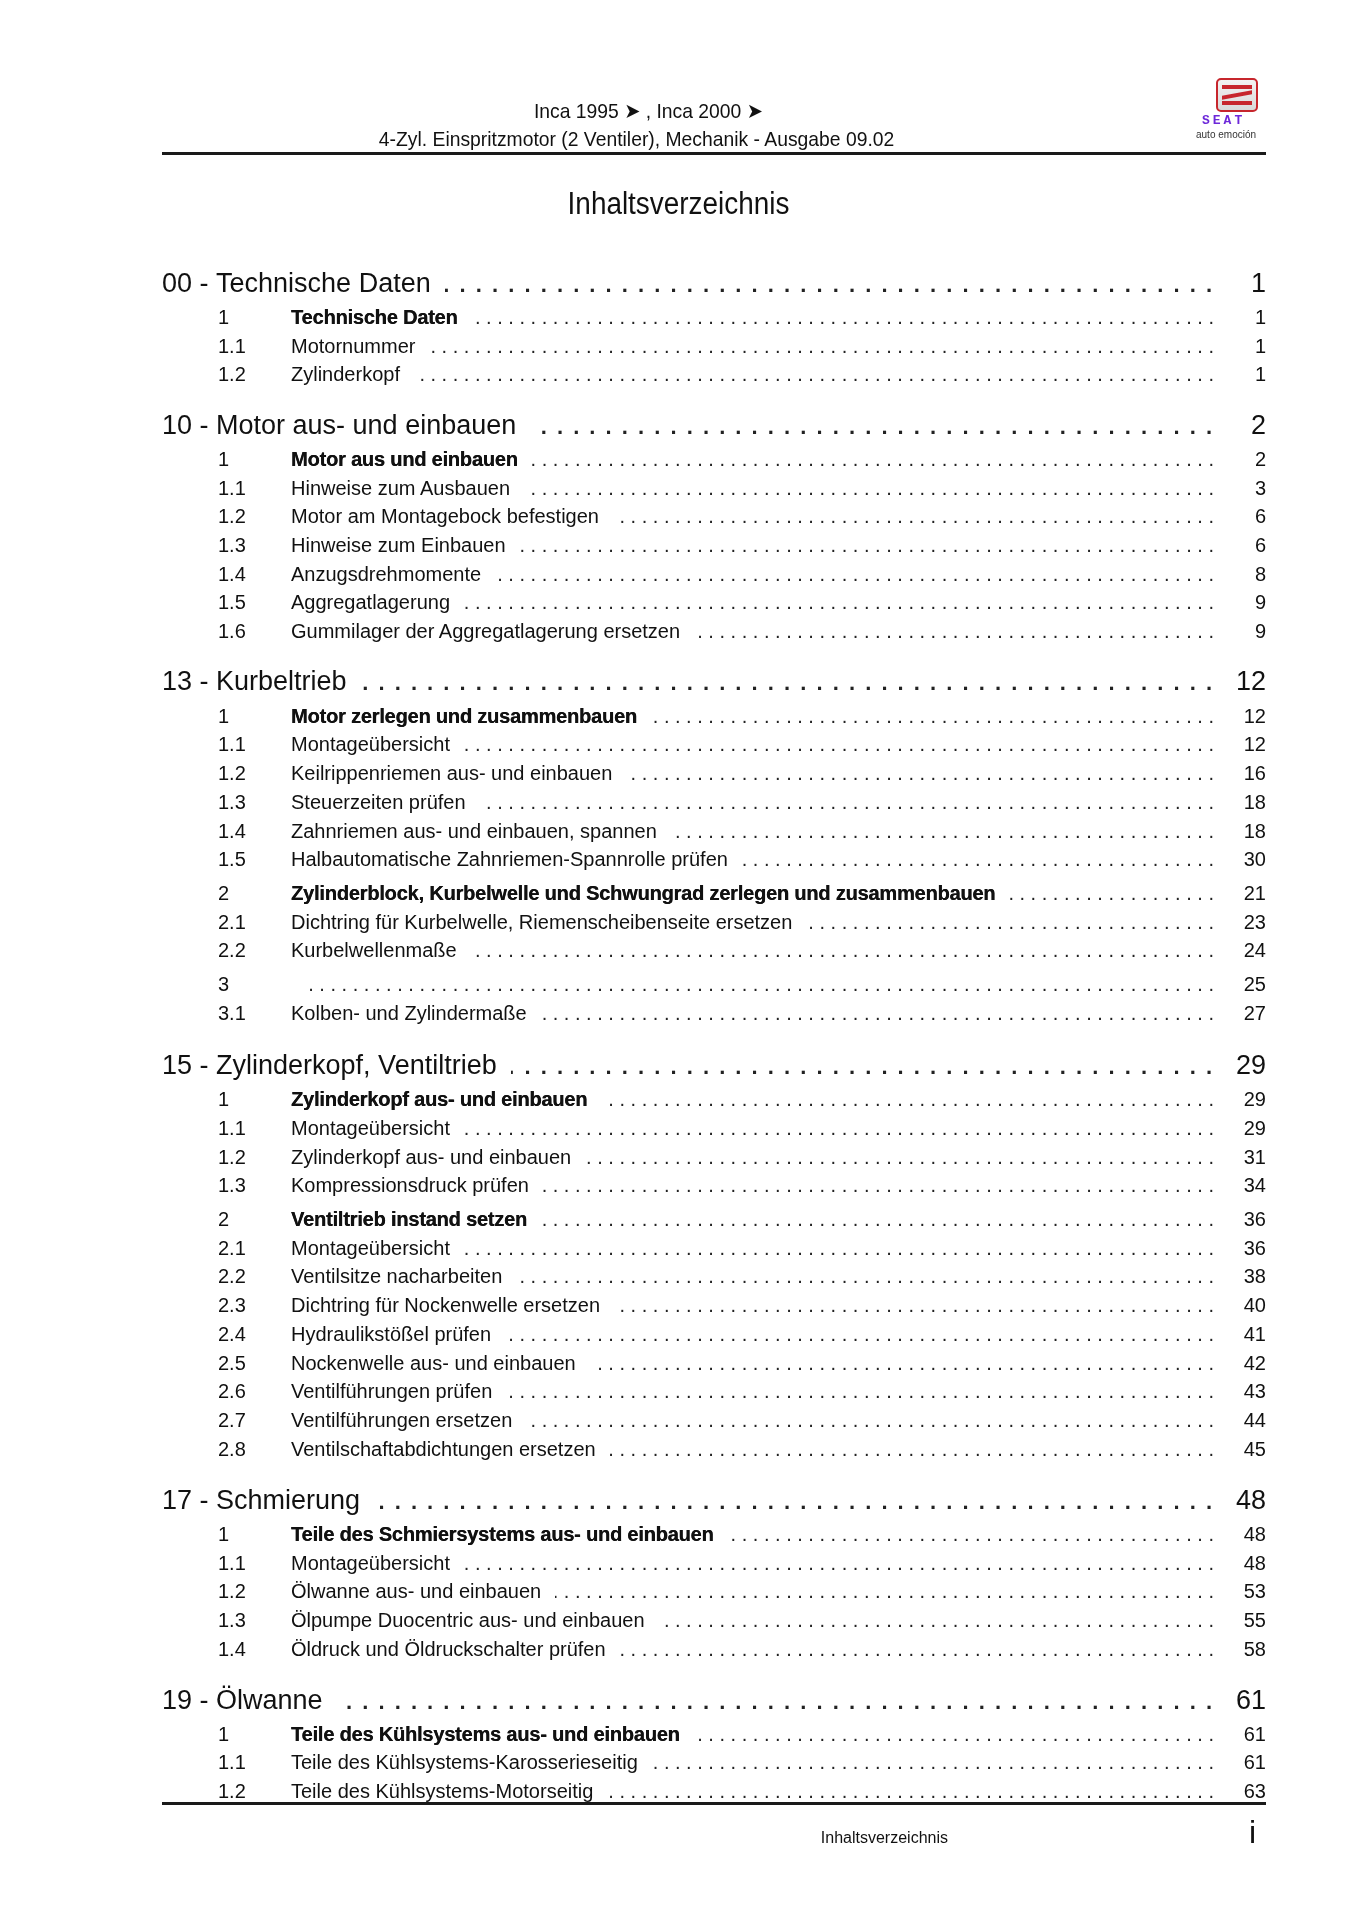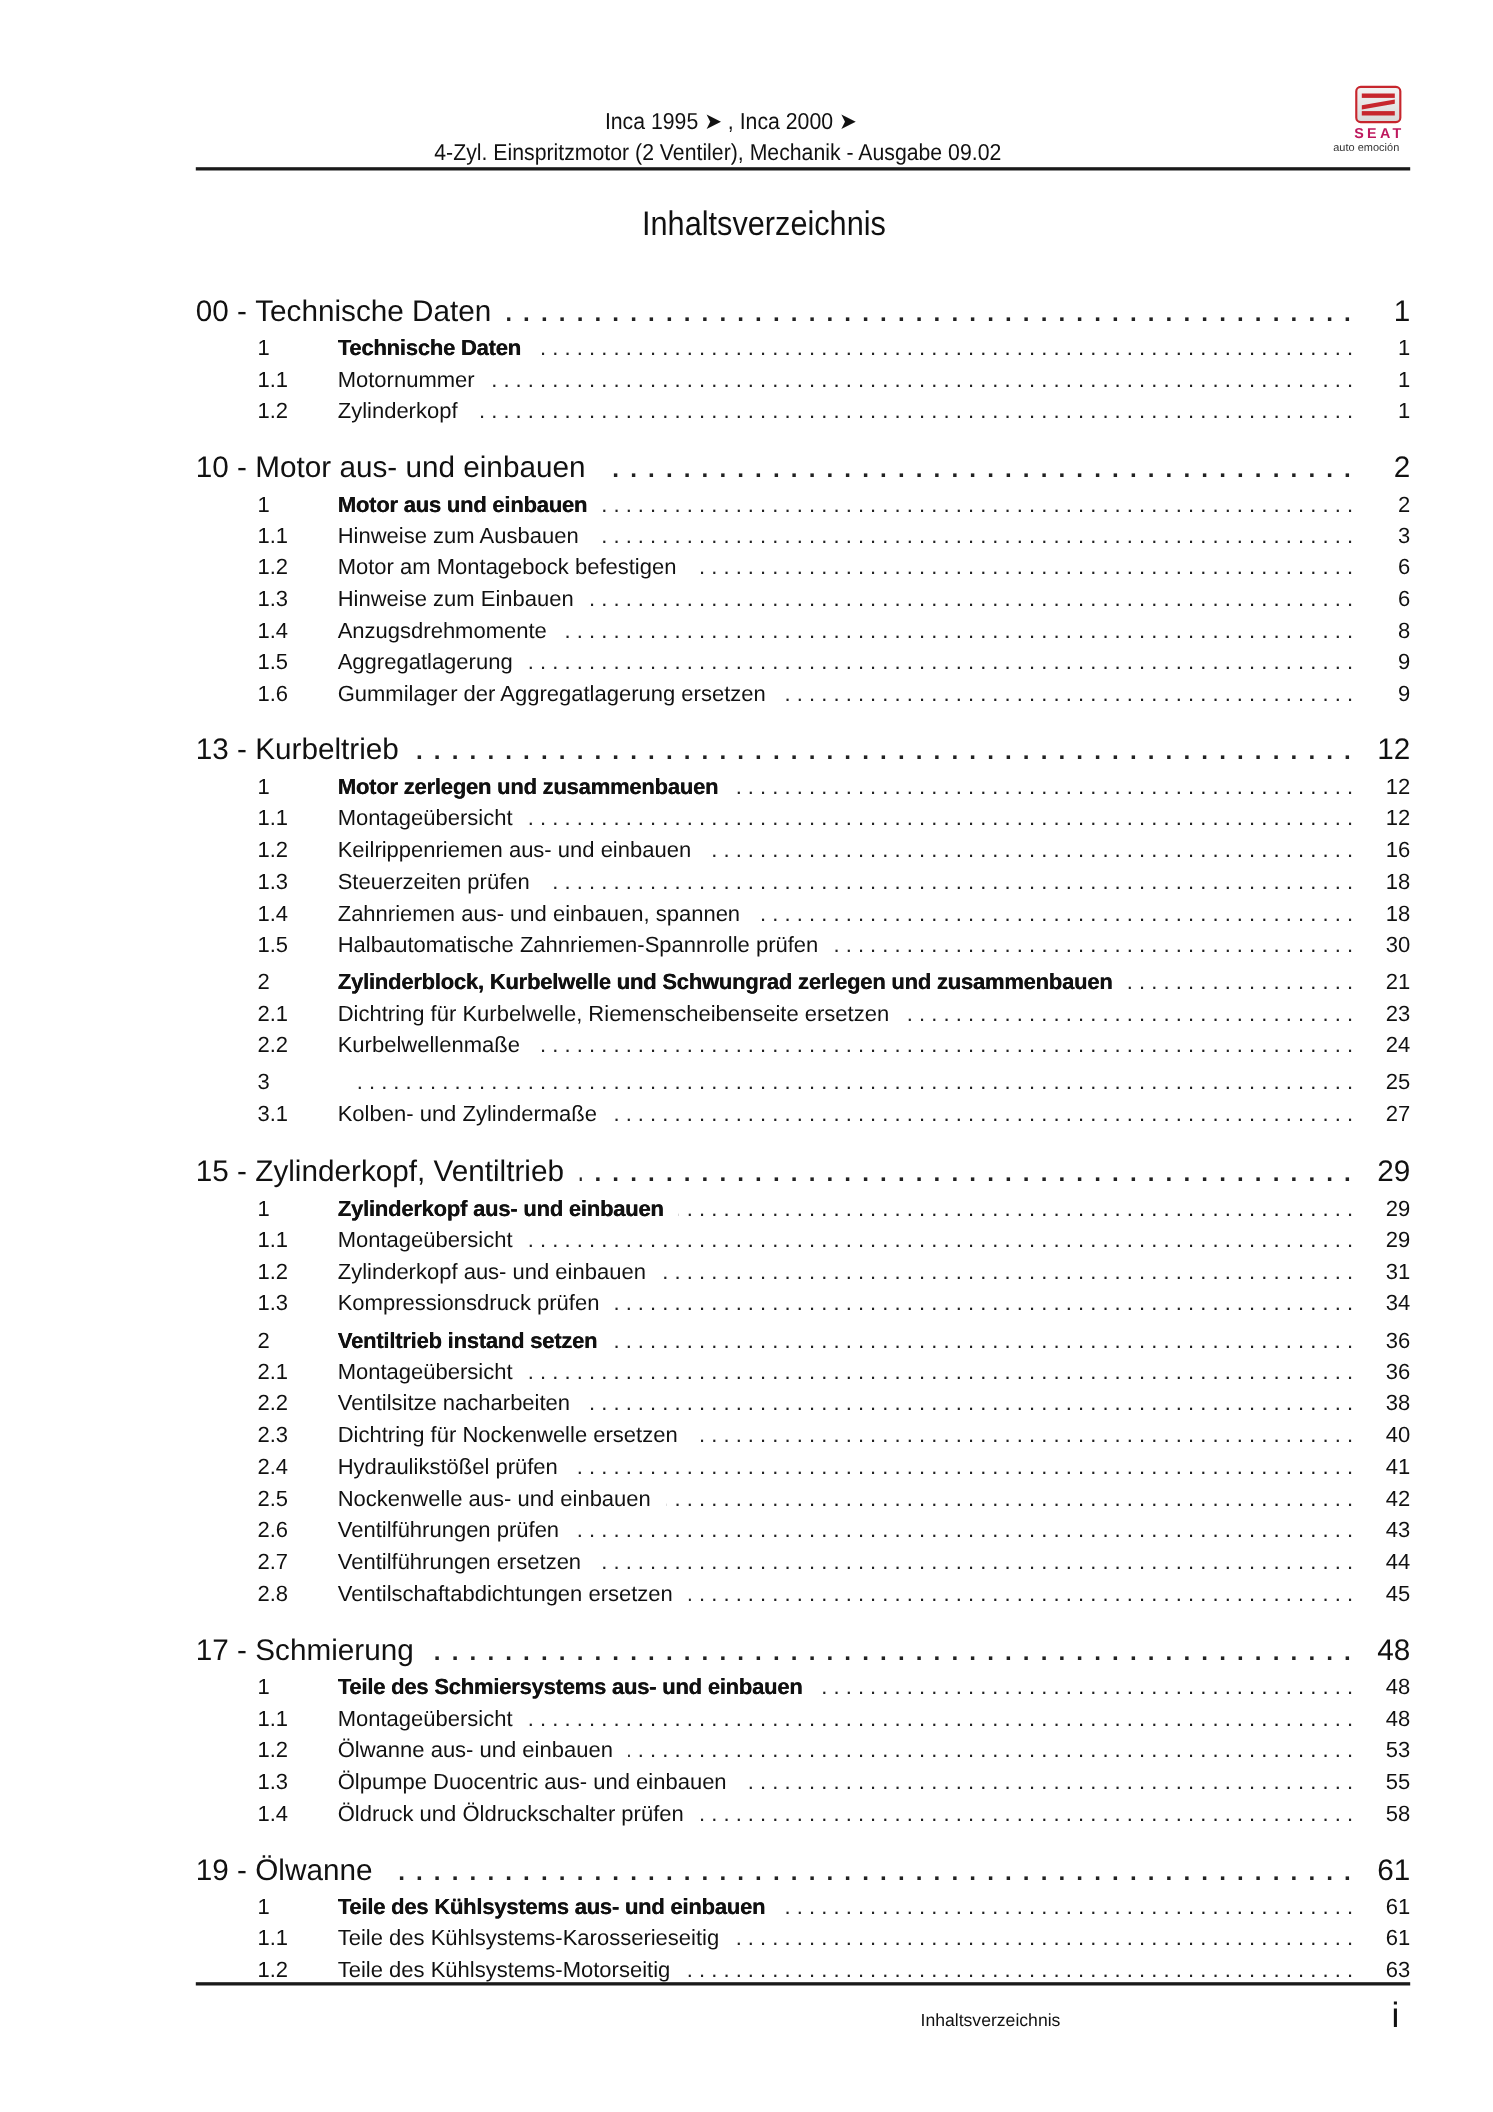--- a/index.html
+++ b/index.html
@@ -1,36 +1,36 @@
 <!DOCTYPE html>
 <html><head>
 <meta charset="utf-8">
 <style>
   html, body { margin: 0; padding: 0; background: #ffffff; }
   body { width: 1357px; height: 1920px; position: relative; overflow: hidden;
          font-family: "Liberation Sans", "DejaVu Sans", sans-serif; color: #111; }
-  .page { position: absolute; left: 16px; top: 0; width: 1075px; height: 1920px; }
+  .page { position: absolute; left: 0; top: 0; width: 1075px; height: 1920px; }
 
   
   .hdr-line1 { position: absolute; right: 312px; top: 98px; font-size: 21px; line-height: 26px;
                white-space: nowrap; transform: scaleX(0.92); transform-origin: right center; }
   .hdr-line2 { position: absolute; right: 181px; top: 126px; font-size: 21px; line-height: 26px;
                white-space: nowrap; transform: scaleX(0.92); transform-origin: right center; }
   .hdr-rule { position: absolute; left: 162px; top: 152px; width: 1104px; height: 3px; background: #1a1a1a; }
 
   .logo { position: absolute; left: 1202px; top: 78px; width: 72px; height: 64px; }
   .logo-badge { position: absolute; left: 14px; top: 0; width: 42px; height: 34px;
                 border: 2px solid #c7262d; border-radius: 5px; box-sizing: border-box;
                 background: linear-gradient(#f3f3f3, #d9d9d9); overflow: hidden; }
   .logo-badge .s1, .logo-badge .s2, .logo-badge .s3 { position: absolute; left: 4px; right: 4px; height: 4px; background: #c7262d; }
   .logo-badge .s1 { top: 5px; }
   .logo-badge .s2 { top: 13px; transform: skewY(-10deg); }
   .logo-badge .s3 { top: 21px; }
-  .logo-word { position: absolute; left: 0; top: 36px; width: 72px; text-align: center;
-               font-size: 13px; font-weight: bold; letter-spacing: 3px; color: #be185d; line-height: 14px; }
+  .logo-word { position: absolute; left: 0; top: 36px; width: 72px; 
+               font-size: 13px; font-weight: bold; letter-spacing: 3px; color: #6d28d9; line-height: 14px; font-family: Liberation Mono, monospace; }
   .logo-tag { position: absolute; left: -6px; top: 51px; width: 84px; text-align: left;
               font-size: 10px; color: #333; line-height: 12px; }
 
   .doc-title { position: absolute; left: 0; width: 1357px; top: 186px; text-align: center;
                font-size: 31px; line-height: 36px; transform: scaleX(0.9); }
 
   
   .toc { position: absolute; left: 162px; top: 0; width: 1104px; }
   .row { position: absolute; left: 0; width: 1104px; display: flex; align-items: baseline; white-space: nowrap; }
   .row.sec { font-size: 27px; height: 34px; }

